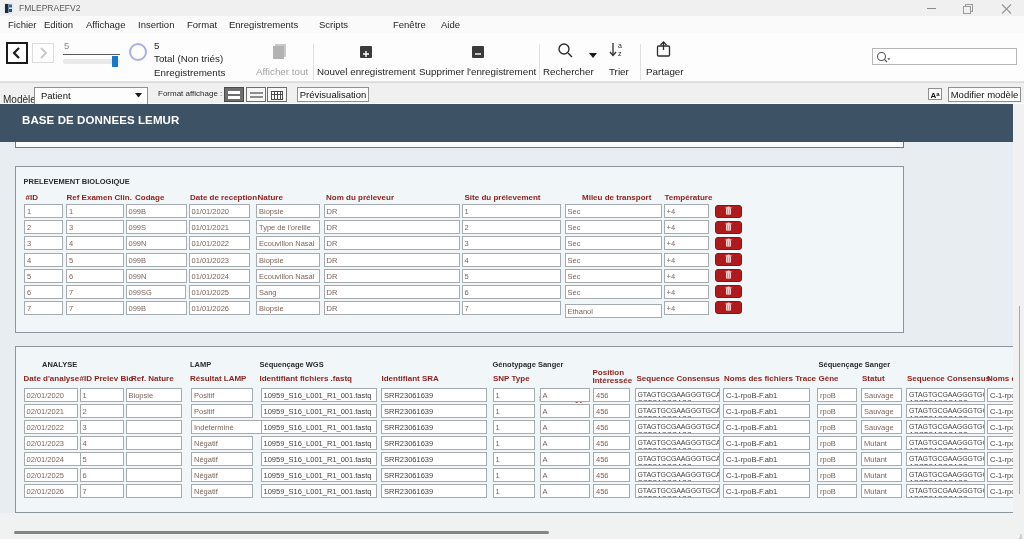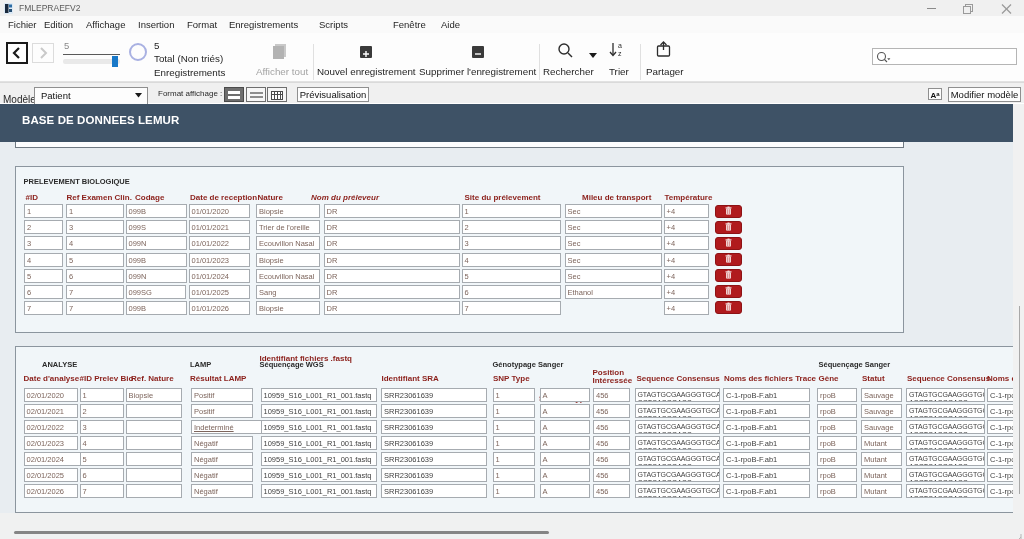--- a/index.html
+++ b/index.html
@@ -187,21 +187,21 @@
 <div class="secbox" id="box1" style="left:15px; top:166px; width:889px; height:167px;"></div>
 <div class="secbox" id="box2" style="left:15px; top:346px; width:1060px; height:167px; border-right:none;"></div>
 <div class="abs" id="tables">
 
 <div class="sectitle" style="left:23.5px;top:177px;">PRELEVEMENT BIOLOGIQUE</div>
 <div class="rh" style="left:25.5px;top:193px;">#ID</div>
 <div class="rh" style="left:66.5px;top:193px;">Ref Examen Clin.</div>
 <div class="rh" style="left:135px;top:193px;">Codage</div>
 <div class="rh" style="left:190px;top:193px;">Date de reception</div>
 <div class="rh" style="left:257.5px;top:193px;">Nature</div>
-<div class="rh" style="left:311px;top:193px;font-style:italic;">Nom du préleveur</div>
+<div class="rh" style="left:326px;top:193px;">Nom du préleveur</div>
 <div class="rh" style="left:464.5px;top:193px;">Site du prélevement</div>
 <div class="rh" style="left:582px;top:193px;">Mileu de transport</div>
 <div class="rh" style="left:664.5px;top:193px;">Température</div>
 <div class="fld" style="left:24px;top:204.3px;width:39px;">1</div>
 <div class="fld" style="left:66px;top:204.3px;width:58px;">1</div>
 <div class="fld" style="left:125.5px;top:204.3px;width:61px;">099B</div>
 <div class="fld" style="left:188.5px;top:204.3px;width:61px;">01/01/2020</div>
 <div class="fld" style="left:256px;top:204.3px;width:64px;">Biopsie</div>
 <div class="fld" style="left:323.5px;top:204.3px;width:136px;">DR</div>
 <div class="fld" style="left:461.5px;top:204.3px;width:99px;">1</div>
@@ -217,21 +217,21 @@
         <g stroke="#b01a1d" stroke-width="0.6">
           <line x1="11.7" y1="3.2" x2="11.7" y2="8"></line>
           <line x1="13.3" y1="3.2" x2="13.3" y2="8"></line>
         </g>
       </svg>
     </div>
 <div class="fld" style="left:24px;top:220.4px;width:39px;">2</div>
 <div class="fld" style="left:66px;top:220.4px;width:58px;">3</div>
 <div class="fld" style="left:125.5px;top:220.4px;width:61px;">099S</div>
 <div class="fld" style="left:188.5px;top:220.4px;width:61px;">01/01/2021</div>
-<div class="fld" style="left:256px;top:220.4px;width:64px;">Trier de l'oreille</div>
+<div class="fld" style="left:256px;top:220.4px;width:64px;">Type de l'oreille</div>
 <div class="fld" style="left:323.5px;top:220.4px;width:136px;">DR</div>
 <div class="fld" style="left:461.5px;top:220.4px;width:99px;">2</div>
 <div class="fld" style="left:564.5px;top:220.4px;width:97px;">Sec</div>
 <div class="fld" style="left:663.5px;top:220.4px;width:45px;">+4</div>
 <div class="trash" style="left:714.5px;top:220.9px;">
       <svg width="25" height="11" style="position:absolute;left:0;top:0;">
         <g fill="#fff">
           <rect x="10.2" y="2.6" width="4.6" height="6" rx="0.5"></rect>
           <rect x="9.5" y="1.4" width="6" height="1"></rect>
           <rect x="11.5" y="0.6" width="2" height="1"></rect>
@@ -330,21 +330,21 @@
         </g>
       </svg>
     </div>
 <div class="fld" style="left:24px;top:300.7px;width:39px;">7</div>
 <div class="fld" style="left:66px;top:300.7px;width:58px;">7</div>
 <div class="fld" style="left:125.5px;top:300.7px;width:61px;">099B</div>
 <div class="fld" style="left:188.5px;top:300.7px;width:61px;">01/01/2026</div>
 <div class="fld" style="left:256px;top:300.7px;width:64px;">Biopsie</div>
 <div class="fld" style="left:323.5px;top:300.7px;width:136px;">DR</div>
 <div class="fld" style="left:461.5px;top:300.7px;width:99px;">7</div>
-<div class="fld" style="left:564.5px;top:285px;width:97px;">Ethanol</div>
+<div class="fld" style="left:564.5px;top:304px;width:97px;">Ethanol</div>
 <div class="fld" style="left:663.5px;top:300.7px;width:45px;">+4</div>
 <div class="trash" style="left:714.5px;top:301.2px;">
       <svg width="25" height="11" style="position:absolute;left:0;top:0;">
         <g fill="#fff">
           <rect x="10.2" y="2.6" width="4.6" height="6" rx="0.5"></rect>
           <rect x="9.5" y="1.4" width="6" height="1"></rect>
           <rect x="11.5" y="0.6" width="2" height="1"></rect>
         </g>
         <g stroke="#b01a1d" stroke-width="0.6">
           <line x1="11.7" y1="3.2" x2="11.7" y2="8"></line>
@@ -355,21 +355,21 @@
 
 <div class="sectitle" style="left:14px;top:360px;margin-left:28px;">ANALYSE</div>
 <div class="sectitle" style="left:190px;top:360px;">LAMP</div>
 <div class="sectitle" style="left:259.5px;top:360px;">Séquençage WGS</div>
 <div class="sectitle" style="left:492.5px;top:360px;">Génotypage Sanger</div>
 <div class="sectitle" style="left:818.5px;top:360px;">Séquençage Sanger</div>
 <div class="rh" style="left:23.5px;top:374px;">Date d'analyse</div>
 <div class="rh" style="left:79.5px;top:374px;">#ID Prelev Bio</div>
 <div class="rh" style="left:131px;top:374px;">Ref. Nature</div>
 <div class="rh" style="left:190px;top:374px;">Résultat LAMP</div>
-<div class="rh" style="left:259.5px;top:354px;">Identifiant fichiers .fastq</div>
+<div class="rh" style="left:259.5px;top:374px;">Identifiant fichiers .fastq</div>
 <div class="rh" style="left:381.5px;top:374px;">Identifiant SRA</div>
 <div class="rh" style="left:493px;top:374px;">SNP Type</div>
 <div class="rh" style="left:539px;top:394px;">SNP Subtype</div>
 <div class="rh" style="left:636.5px;top:374px;">Sequence Consensus</div>
 <div class="rh" style="left:724px;top:374px;">Noms des fichiers Trace</div>
 <div class="rh" style="left:818.5px;top:374px;">Gène</div>
 <div class="rh" style="left:862px;top:374px;">Statut</div>
 <div class="rh" style="left:907px;top:374px;">Sequence Consensus</div>
 <div class="rh" style="left:987px;top:374px;">Noms des fichiers</div>
 <div class="rh" style="left:592.5px;top:367.5px;">Position</div>
@@ -400,21 +400,21 @@
 <div class="fld" style="left:593px;top:403.6px;width:36.5px;">456</div>
 <div class="fld dk seq" style="left:634.5px;top:403.6px;width:85px;">GTAGTGCGAAGGGTGCA<br>CGTCACGGACC</div>
 <div class="fld dk" style="left:723px;top:403.6px;width:86.5px;">C-1-rpoB-F.ab1</div>
 <div class="fld" style="left:817px;top:403.6px;width:40px;">rpoB</div>
 <div class="fld" style="left:861px;top:403.6px;width:41px;">Sauvage</div>
 <div class="fld dk seq" style="left:906px;top:403.6px;width:78.5px;">GTAGTGCGAAGGGTGC<br>ACGTCACGGACC</div>
 <div class="fld dk" style="left:987px;top:403.6px;width:75px;">C-1-rpoB-F.ab1</div>
 <div class="fld" style="left:23.5px;top:419.8px;width:54px;">02/01/2022</div>
 <div class="fld" style="left:79.5px;top:419.8px;width:44px;">3</div>
 <div class="fld" style="left:125.5px;top:419.8px;width:56px;"></div>
-<div class="fld" style="left:191px;top:419.8px;width:83px;text-decoration:underline;">Indeterminé</div>
+<div class="fld" style="left:191px;top:419.8px;width:83px;">Indeterminé</div>
 <div class="fld dk" style="left:260.5px;top:419.8px;width:116.5px;">10959_S16_L001_R1_001.fastq</div>
 <div class="fld dk" style="left:381px;top:419.8px;width:106px;">SRR23061639</div>
 <div class="fld" style="left:492.5px;top:419.8px;width:42.5px;">1</div>
 <div class="fld" style="left:539.5px;top:419.8px;width:50px;">A</div>
 <div class="fld" style="left:593px;top:419.8px;width:36.5px;">456</div>
 <div class="fld dk seq" style="left:634.5px;top:419.8px;width:85px;">GTAGTGCGAAGGGTGCA<br>CGTCACGGACC</div>
 <div class="fld dk" style="left:723px;top:419.8px;width:86.5px;">C-1-rpoB-F.ab1</div>
 <div class="fld" style="left:817px;top:419.8px;width:40px;">rpoB</div>
 <div class="fld" style="left:861px;top:419.8px;width:41px;">Sauvage</div>
 <div class="fld dk seq" style="left:906px;top:419.8px;width:78.5px;">GTAGTGCGAAGGGTGC<br>ACGTCACGGACC</div>

